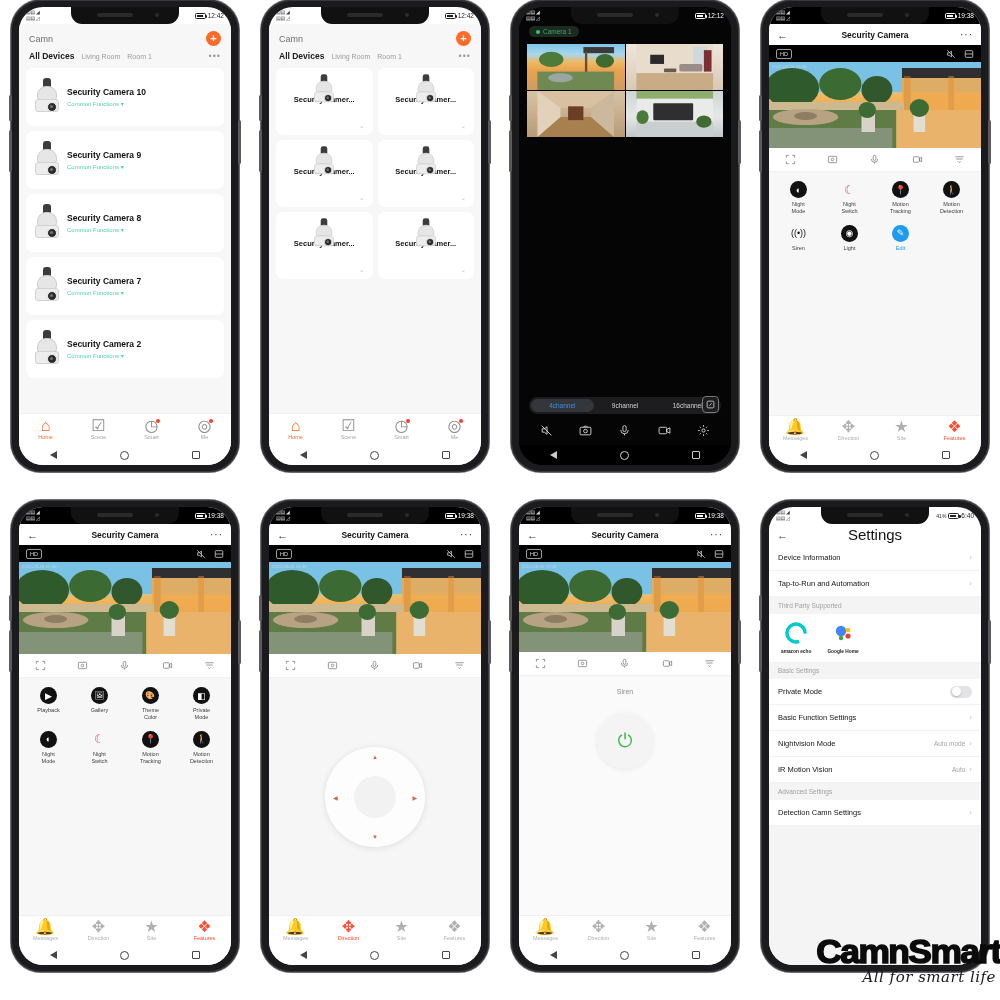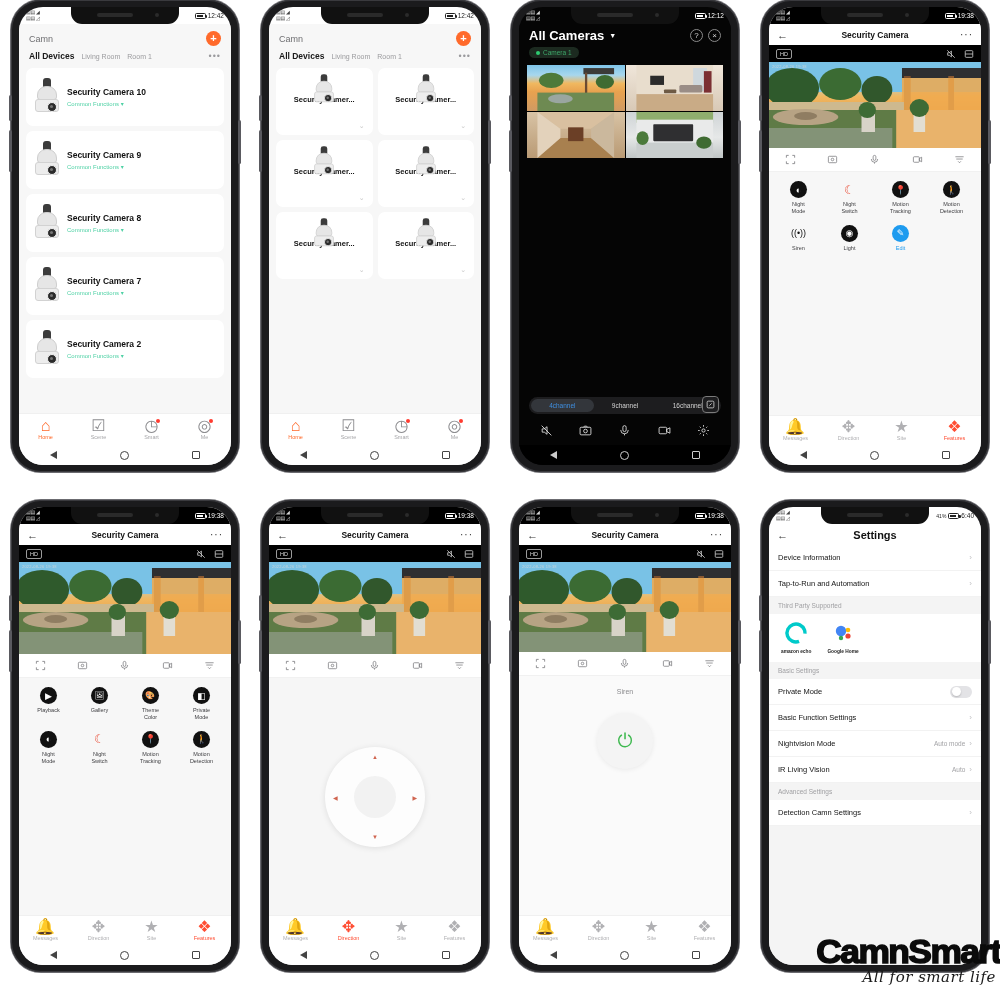--- a/index.html
+++ b/index.html
@@ -155,21 +155,21 @@
 
   
   .siren-area{ flex:1; background:#fafafa; display:flex; flex-direction:column; align-items:center; padding-top:12px;}
   .siren-lb{ font-size:7px; color:#8b8b8e; margin-bottom:18px;}
   .pwr-btn{ width:56px;height:56px;border-radius:50%;background:#f4f4f4;display:flex;align-items:center;justify-content:center;
             box-shadow:0 1px 5px rgba(0,0,0,.07); color:#3fb950; font-size:19px;}
 
   
   .s-hdr{ height:21px; flex:0 0 21px; background:#fff; display:flex; align-items:center; padding:0 8px; position:relative;}
   .s-hdr .back{ font-size:11px; color:#333;}
-  .s-hdr .ttl{ position:absolute; left:0;right:0; text-align:center; font-size:11px; font-weight:700; color:#111;}
+  .s-hdr .ttl{ position:absolute; left:0;right:0; text-align:center; font-size:15px; font-weight:400; color:#111;}
   .s-body{ flex:1; background:#f4f4f4; overflow:hidden;}
   .s-row{ background:#fff; height:26px; display:flex; align-items:center; padding:0 9px; font-size:7.5px; color:#141414; border-bottom:1px solid #f2f2f2;}
   .s-row .rv{ margin-left:auto; font-size:6.5px; color:#a3a3a6; margin-right:4px;}
   .s-row .chev{ color:#c2c2c5; font-size:8px; margin-left:auto;}
   .s-row .rv + .chev{ margin-left:0;}
   .s-sec{ height:17px; display:flex; align-items:center; padding:0 9px; font-size:6.5px; color:#a0a0a3;}
   .tp{ background:#fff; display:flex; gap:16px; padding:6px 12px 8px;}
   .tp .item{ display:flex; flex-direction:column; align-items:center; gap:3px;}
   .tp .lg{ width:26px;height:26px;display:flex;align-items:center;justify-content:center;}
   .tp .cap{ font-size:4.8px; color:#222; font-weight:700;}
@@ -448,28 +448,20 @@
               <span>▤▤ ◿</span>
             </span>
         <span class="stat-r">
               <span class="batt">
                 <i></i>
               </span>
               <span>12:12</span>
             </span>
       </div>
       <div class="dk">
-        <div class="mc-hdr">
-          <span class="mc-title">All Cameras</span>
-          <span class="caret">▼</span>
-          <span class="mc-actions">
-            <span class="circ-btn">?</span>
-            <span class="circ-btn">×</span>
-          </span>
-        </div>
         <div class="cam-chip">
               <i></i>
               <span>Camera 1</span>
             </div>
         <div class="quad">
           <div class="qc sel">
                 <div class="sc patio"></div>
             <svg viewBox="0 0 100 60" style="position:absolute;inset:0;width:100%;height:100%">
                   <rect x="60" y="4" width="40" height="8" fill="#3b3a38"></rect>
                   <rect x="62" y="10" width="3" height="40" fill="#6b4a32"></rect>
@@ -1205,21 +1197,21 @@
         <div class="s-row">
               <span>Basic Function Settings</span>
               <span class="chev">›</span>
             </div>
         <div class="s-row">
               <span>Nightvision Mode</span>
               <span class="rv">Auto mode</span>
               <span class="chev">›</span>
             </div>
         <div class="s-row">
-              <span>IR Living Vision</span>
+              <span>IR Motion Vision</span>
               <span class="rv">Auto</span>
               <span class="chev">›</span>
             </div>
         <div class="s-sec">Advanced Settings</div>
         <div class="s-row">
               <span>Detection Camn Settings</span>
               <span class="chev">›</span>
             </div>
       </div>
     </div>

